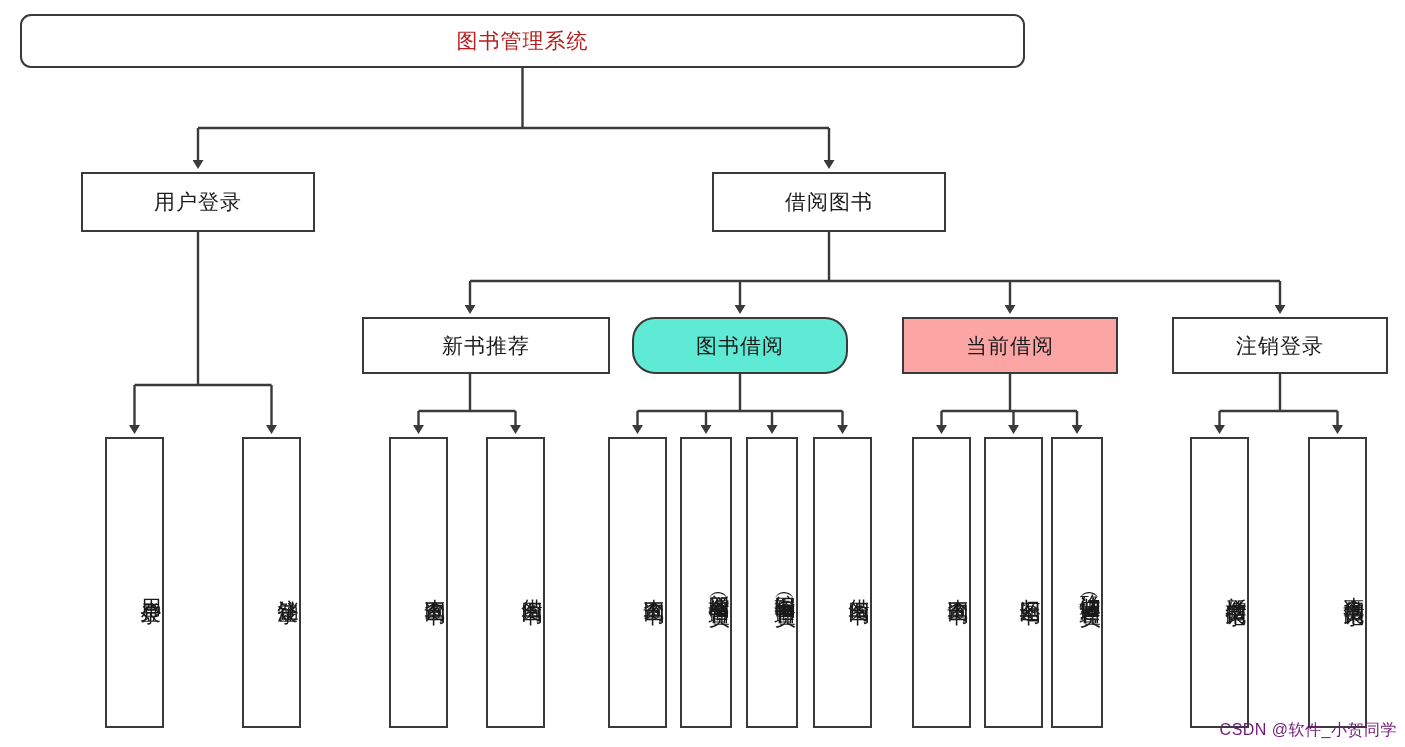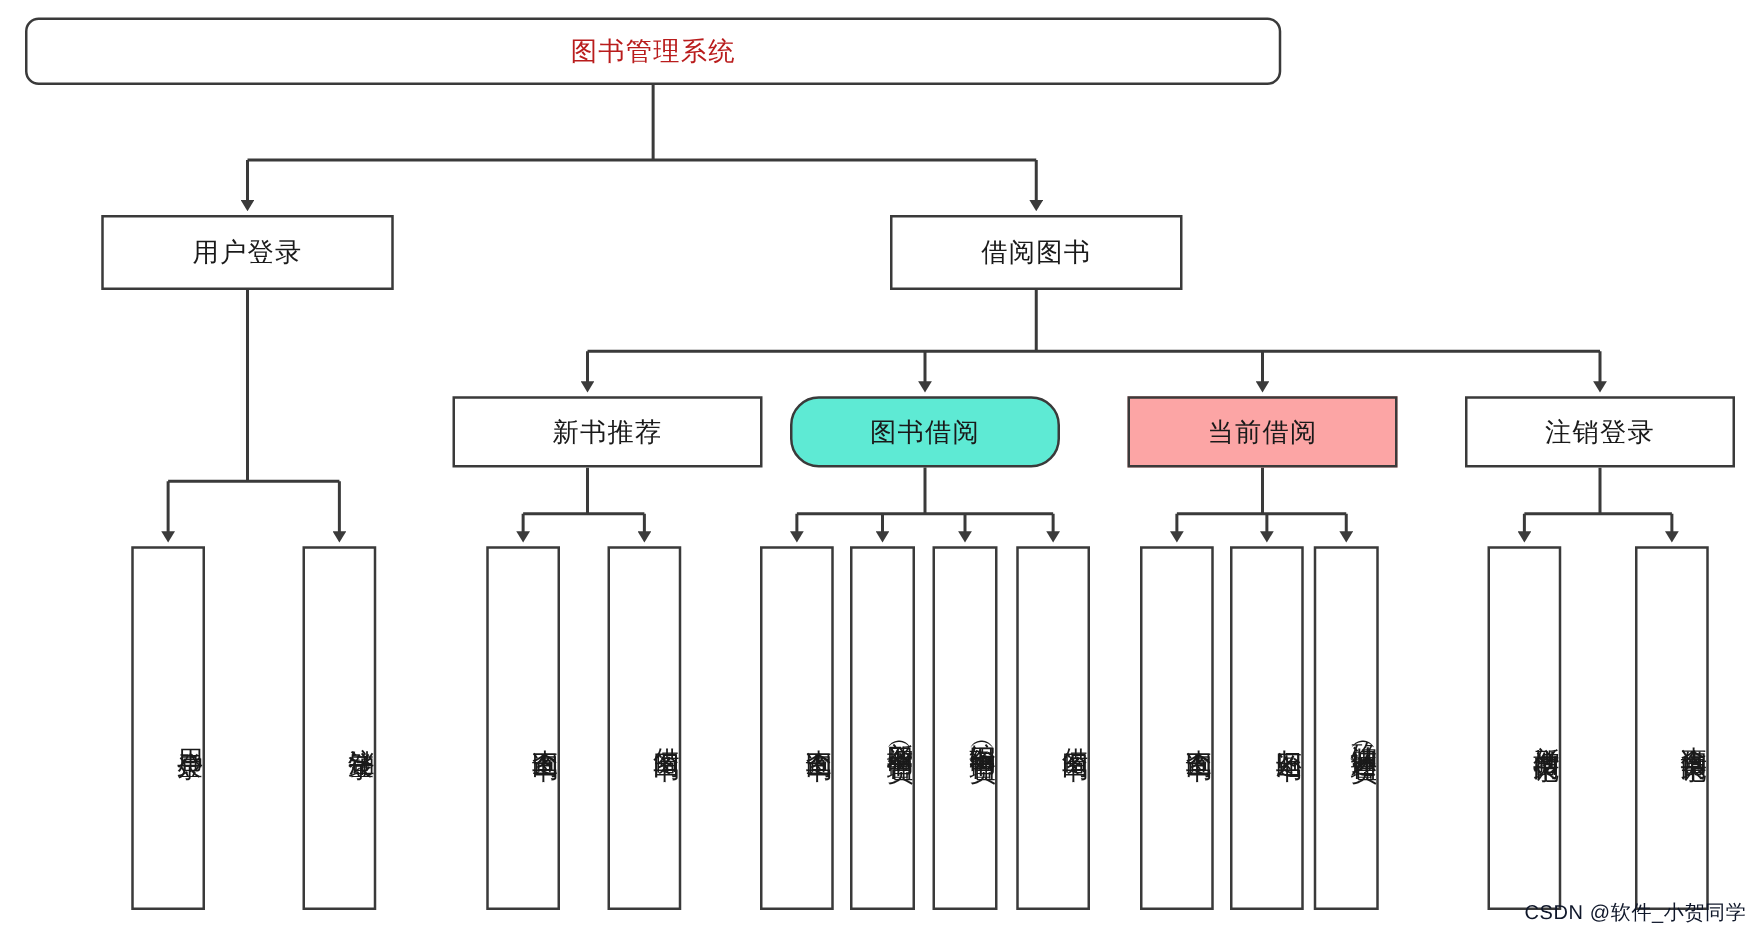--- a/index.html
+++ b/index.html
@@ -55,21 +55,21 @@
     white-space: nowrap;
   }
   .root {
     font-size: 22px;
   }
   .watermark {
     position: absolute;
     right: 8px;
     bottom: 6px;
     font-size: 16px;
-    color: #0f172a;
+    color: #701a75;
     letter-spacing: 0.5px;
     white-space: nowrap;
     text-align: right;
   }
 </style>
 </head>
 <body>
 
 <div id="canvas">
   <svg id="edges" viewBox="0 0 1405 747" xmlns="http://www.w3.org/2000/svg">

